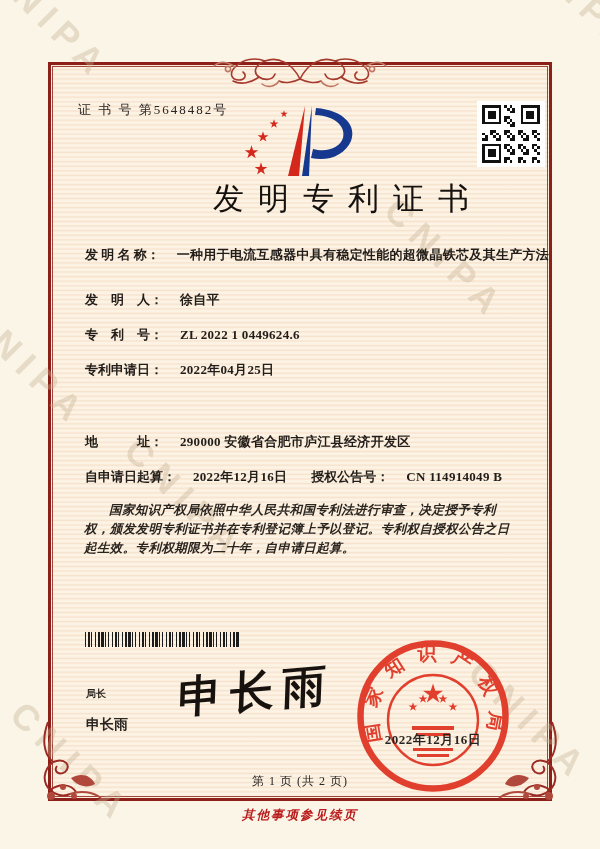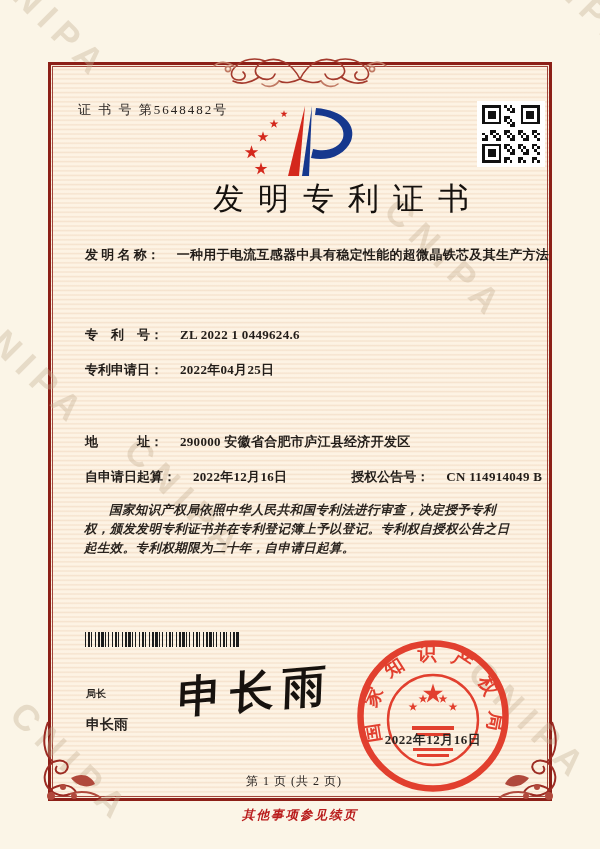--- a/index.html
+++ b/index.html
@@ -41,21 +41,21 @@
   .cert-no{position:absolute;left:78px;top:101px;font-size:13px;letter-spacing:2px;color:#2a2522;}
   .logo{position:absolute;left:240px;top:100px;width:120px;height:80px;}
   .qr-box{position:absolute;left:477px;top:101px;width:68px;height:66px;background:#fff;display:flex;align-items:center;justify-content:center;}
   .title{
     position:absolute;left:48px;top:178px;width:586px;text-align:center;
     font-size:31px;font-weight:normal;letter-spacing:14px;text-indent:14px;color:#15110e;
   }
   .row{position:absolute;left:85px;right:56px;font-size:13px;font-weight:600;white-space:nowrap;color:#221d19;}
   .row .lbl{display:inline-block;}
   .row .val{margin-left:17px;letter-spacing:.3px;}
-  .row .lbl2{margin-left:64px;text-align:center;}
+  .row .lbl2{margin-left:24px;text-align:center;}
   .paras{
     position:absolute;left:76px;top:493px;width:452px;
     font-size:12.5px;line-height:19px;font-style:italic;letter-spacing:.4px;color:#2a241f;
   }
   .paras p{margin:8px;text-indent:2em;font-weight:600;}
   .barcode{
     position:absolute;left:85px;top:632px;width:154px;height:15px;
     background:repeating-linear-gradient(90deg,
       #1c1c1c 0 1.5px, transparent 1.5px 3px,
       #1c1c1c 3px 5.5px, transparent 5.5px 6.5px,
@@ -63,21 +63,21 @@
       #1c1c1c 10px 11px, transparent 11px 13.5px);
   }
   .director-title{position:absolute;left:86px;top:687px;font-size:10px;font-weight:bold;font-family:"Liberation Sans","DejaVu Sans",sans-serif;color:#2b2622;}
   .director-name{position:absolute;left:86px;top:716px;font-size:14px;font-weight:bold;font-family:"Liberation Sans","DejaVu Sans",sans-serif;color:#2b2622;}
   .signature{
     position:absolute;left:178px;top:662px;width:160px;
     font-size:44px;font-weight:bold;letter-spacing:8px;color:#17120e;
     transform:rotate(-5deg) skewX(-7deg);white-space:nowrap;
   }
   .seal{position:absolute;left:353px;top:636px;width:160px;height:160px;opacity:.93;}
-  .page-info{position:absolute;left:42px;top:773px;width:504px;text-align:center;font-size:12px;letter-spacing:1px;color:#2a2522;}
+  .page-info{position:absolute;left:48px;top:773px;width:504px;text-align:center;font-size:12px;letter-spacing:1px;color:#2a2522;}
   .footer-note{position:absolute;left:48px;top:807px;width:504px;text-align:center;font-size:12.5px;font-style:italic;font-weight:600;letter-spacing:2px;color:#b91c1c;}
   
   .orn-top{position:absolute;left:207px;top:49px;width:186px;height:44px;z-index:4;}
   .orn-bl{position:absolute;left:41px;top:720px;width:68px;height:82px;z-index:4;}
   .orn-br{position:absolute;left:491px;top:720px;width:68px;height:82px;z-index:4;transform:scaleX(-1);}
   svg{display:block;}
 </style>
 </head>
 <body>
 
@@ -255,20 +255,23 @@
         <rect x="1" y="15" width="5" height="5" fill="#fff"></rect>
         <rect x="2" y="16" width="3" height="3" fill="#111"></rect>
       </svg>
   </div>
 
   <div class="title">发明专利证书</div>
 
   <div class="row" style="top:246px">
     <span class="lbl">发 明 名 称：</span><span class="val">一种用于电流互感器中具有稳定性能的超微晶铁芯及其生产方法</span>
   </div>
+  <div class="row" style="top:291px">
+    <span class="lbl">发　明　人：</span><span class="val">徐自平</span>
+  </div>
   <div class="row" style="top:326px">
     <span class="lbl">专　利　号：</span><span class="val">ZL 2022 1 0449624.6</span>
   </div>
   <div class="row" style="top:361px">
     <span class="lbl">专利申请日：</span><span class="val">2022年04月25日</span>
   </div>
   <div class="row" style="top:433px">
     <span class="lbl">地　　　址：</span><span class="val">290000 安徽省合肥市庐江县经济开发区</span>
   </div>
   <div class="row" style="top:468px">

